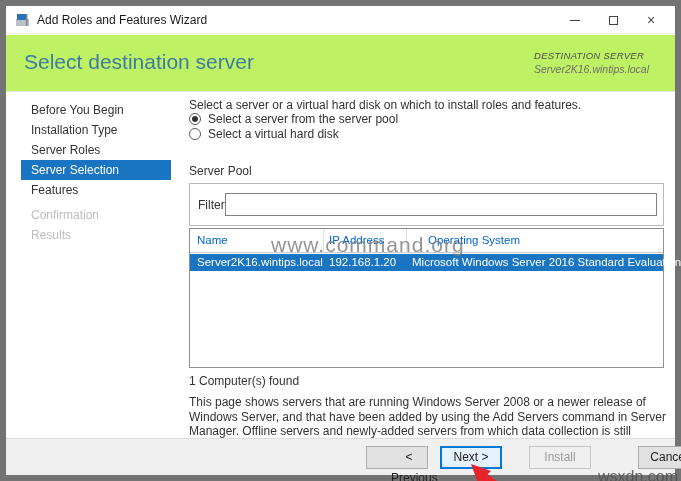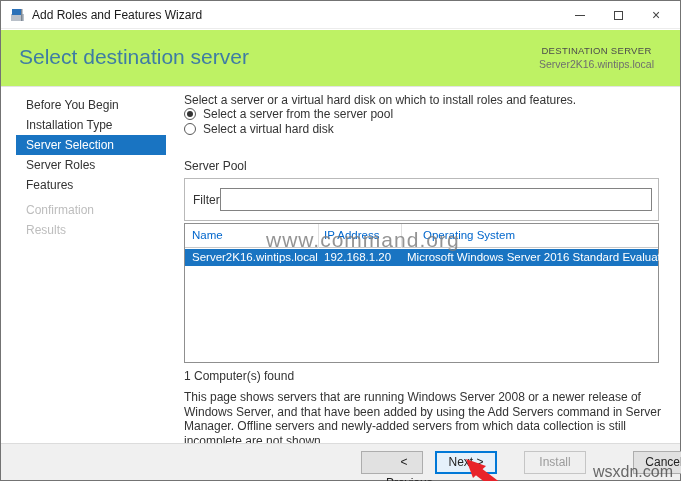--- a/index.html
+++ b/index.html
@@ -4,39 +4,39 @@
 <style>
   * { margin:0; padding:0; box-sizing:border-box; }
   html,body { width:681px; height:481px; }
   body {
     font-family:"Liberation Sans", sans-serif;
     font-size:12px; color:#333;
     position:relative; background:#fff; overflow:hidden;
   }
   .window {
     position:absolute; left:0; top:0; width:681px; height:481px;
-    background:#fff; border:1px solid #737373;
+    background:#fff; border:6px solid #737373;
   }
 
   
   .titlebar { position:absolute; left:0; top:0; width:100%; height:28px;
     background:#fff; border-bottom:1px solid #ececec; }
   .app-icon { position:absolute; left:9px; top:7px; width:16px; height:14px; }
   .titlebar-text { position:absolute; left:31px; top:7px; font-size:12px; color:#1a1a1a; }
   .win-controls { position:absolute; right:5px; top:0; height:28px; display:flex; }
   .win-btn { width:38px; height:28px; display:flex; align-items:center; justify-content:center; color:#444; }
   .min-glyph { width:10px; height:1px; background:#444; display:block; }
   .max-glyph { width:9px; height:9px; border:1px solid #444; display:block; }
   .close-glyph { font-size:14px; line-height:14px; color:#444; }
 
   
   .header { position:absolute; left:0; top:29px; width:100%; height:57px;
     background:#bef264; border-bottom:1px solid #e3e3e3; }
   .page-title { position:absolute; left:18px; top:15px; font-size:21px; color:#3e7ca4; font-weight:normal; }
-  .dest-block { position:absolute; right:26px; top:15px; text-align:center; }
+  .dest-block { position:absolute; right:26px; top:15px; text-align:left;font-style:italic; }
   .dest-label { font-size:9.5px; color:#4c4c4c; letter-spacing:0.3px; }
   .dest-value { font-size:10.5px; color:#6e6e6e; margin-top:2px; }
 
   
   .sidebar { position:absolute; left:15px; top:94px; width:150px; }
   .side-item { height:20px; line-height:20px; padding-left:10px; color:#333; cursor:pointer; }
   .side-item.selected { background:#1974c2; color:#fff; }
   .side-item.disabled { color:#bdbdbd; cursor:default; }
   .side-item.gap-after { margin-bottom:5px; }
 
@@ -127,22 +127,22 @@
     <div class="page-title">Select destination server</div>
     <div class="dest-block">
       <div class="dest-label">DESTINATION SERVER</div>
       <div class="dest-value">Server2K16.wintips.local</div>
     </div>
   </div>
 
   <div class="sidebar">
     <div class="side-item">Before You Begin</div>
     <div class="side-item">Installation Type</div>
+    <div class="side-item">Server Roles</div>
     <div class="side-item selected">Server Selection</div>
-    <div class="side-item">Server Roles</div>
     <div class="side-item gap-after">Features</div>
     <div class="side-item disabled">Confirmation</div>
     <div class="side-item disabled">Results</div>
   </div>
 
   <div class="main">
     <div class="intro">Select a server or a virtual hard disk on which to install roles and features.</div>
 
     <div class="radio-row r1">
       <span class="radio-circle checked"></span>

